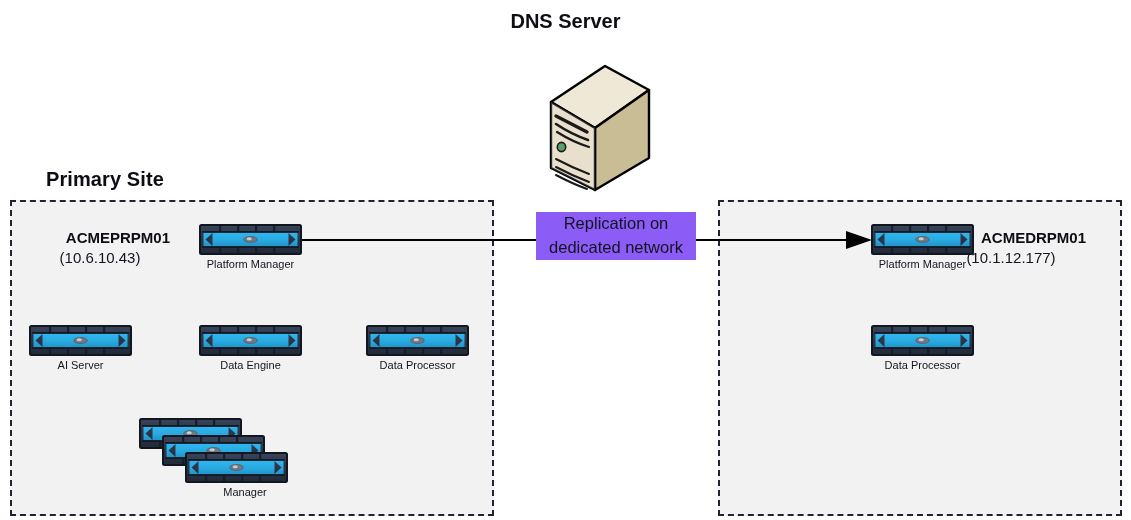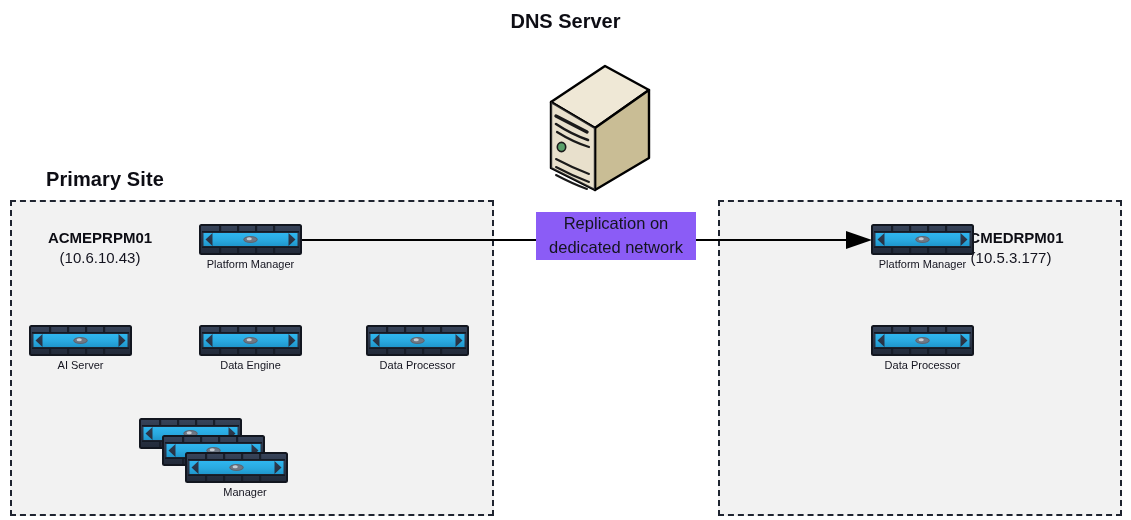--- a/index.html
+++ b/index.html
@@ -50,21 +50,21 @@
     color:#14141f;
   }
 
   
   .host{
     position:absolute;
     text-align:center;
     line-height:1.32;
     white-space:nowrap;
   }
-  .host .hn{font-size:15px;font-weight:bold;color:#0d0d14;display:block;}
+  .host .hn{font-size:15px;font-weight:bold;color:#0d0d14;display:block;text-align:right;}
   .host .ip{font-size:15px;font-weight:normal;color:#14141f;display:block;}
 
   
   #replication-line{
     position:absolute;
     left:302px;top:239px;
     width:566px;height:2px;
     background:#000000;
   }
   #replication-arrowhead{
@@ -242,21 +242,21 @@
     <div class="dev" style="left:46px;top:34px;z-index:3">
       <svg viewBox="0 0 103 31">
           <use href="#sym-rack-appliance"></use>
         </svg>
     </div>
     <div class="caption" style="top:68px;left:106px;">Manager</div>
   </div>
 
   <div class="host" style="left:936px;top:228px;width:150px;">
     <span class="hn">ACMEDRPM01</span>
-    <span class="ip">(10.5.3.177)</span>
+    <span class="ip">(10.1.12.177)</span>
   </div>
 
   <div class="node" style="left:871px;top:224px;width:103px;">
     <div class="dev">
       <svg viewBox="0 0 103 31">
           <use href="#sym-rack-appliance"></use>
         </svg>
     </div>
     <div class="caption">Platform Manager</div>
   </div>

